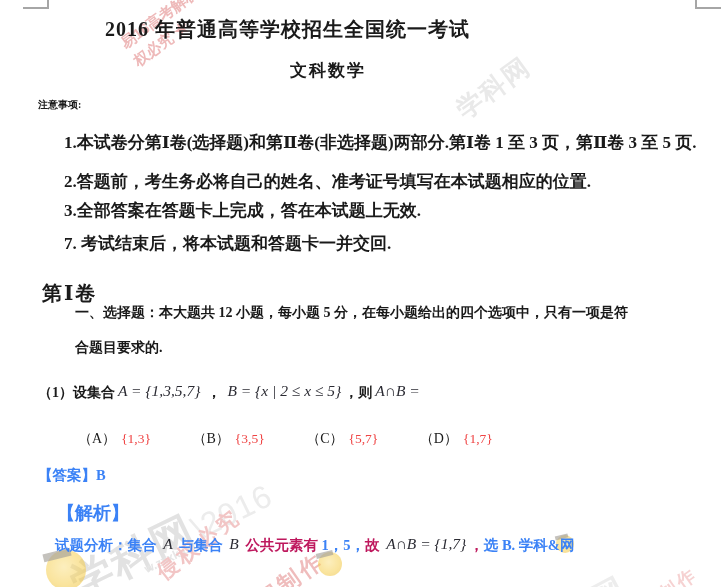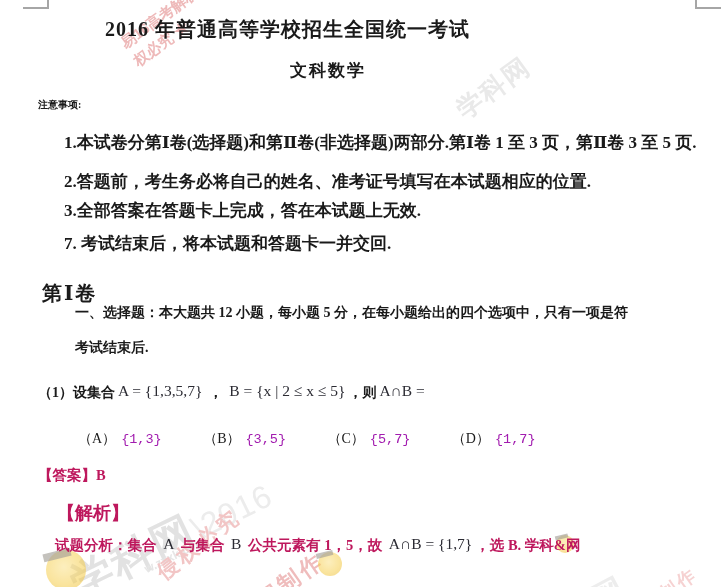--- a/index.html
+++ b/index.html
@@ -54,30 +54,30 @@
   .line{position:absolute;white-space:nowrap;}
   .title{left:0;width:575px;text-align:center;top:16px;font-size:20px;font-weight:bold;letter-spacing:1px;}
   .subtitle{left:0;width:656px;text-align:center;top:59px;font-size:17px;font-weight:600;letter-spacing:2px;}
   .notice-head{left:38px;top:98px;font-size:10px;font-weight:bold;}
   .notice-item{left:64px;font-size:17px;font-weight:600;}
   .n0{top:131px;} .n1{top:170px;} .n2{top:199px;} .n3{top:232px;}
   .section-head{left:42px;top:255px;font-size:20px;font-weight:bold;letter-spacing:2px;margin-top:25px;}
   .instr{left:75px;font-size:14px;font-weight:bold;}
   .i0{top:304px;} .i1{top:339px;}
   .question{left:38px;top:383px;font-size:14px;font-weight:600;}
-  .math{font-family:"Liberation Serif","DejaVu Serif",serif;
+  .math{font-family:"Liberation Serif","DejaVu Serif",serif;font-style:italic;
         font-weight:normal;font-size:15.5px;color:#2b2b33;position:relative;top:-1px;padding:0 3px;}
   .options{left:78px;top:430px;font-size:14px;font-weight:500;}
   .option{margin-right:38px;}
   .opt-label{margin-right:5px;}
-  .opt-value{font-family:Liberation Mono, monospace;font-size:13.5px;color:#a21caf;}
+  .opt-value{font-family:Liberation Serif, serif;font-size:13.5px;color:#ef4444;}
   .answer-line{left:38px;top:466px;font-size:14.5px;font-weight:600;}
   .jiexi{left:57px;top:501px;font-size:18px;font-weight:600;}
   .analysis{left:55px;top:536px;font-size:14.5px;font-weight:600;}
-  .r{color:#be185d;}
+  .r{color:#3b82f6;}
   .d{color:#be185d;margin-top:44px;}
   .m{color:#2b2b33;}
   .ans-serif{font-family:"Liberation Serif","DejaVu Serif",serif;font-weight:bold;}
 </style>
 </head>
 <body>
 
 <div class="page">
 
   <div class="wm wm-tl">
@@ -105,21 +105,21 @@
     <div class="line subtitle">文科数学</div>
 
     <div class="line notice-head">注意事项:</div>
     <div class="line notice-item n0">1.本试卷分第Ⅰ卷(选择题)和第Ⅱ卷(非选择题)两部分.第Ⅰ卷 1 至 3 页，第Ⅱ卷 3 至 5 页.</div>
     <div class="line notice-item n1">2.答题前，考生务必将自己的姓名、准考证号填写在本试题相应的位置.</div>
     <div class="line notice-item n2">3.全部答案在答题卡上完成，答在本试题上无效.</div>
     <div class="line notice-item n3">7. 考试结束后，将本试题和答题卡一并交回.</div>
 
     <div class="line section-head">第Ⅰ卷</div>
     <div class="line instr i0">一、选择题：本大题共 12 小题，每小题 5 分，在每小题给出的四个选项中，只有一项是符</div>
-    <div class="line instr i1">考试结束后.</div>
+    <div class="line instr i1">合题目要求的.</div>
 
     <div class="line question">
       <span>（1）设集合</span><span class="math">A = {1,3,5,7}</span><span> ， </span><span class="math">B = {x | 2 ≤ x ≤ 5}</span><span>，则</span><span class="math">A∩B =</span>
     </div>
 
     <div class="line options">
       <span class="option"><span class="opt-label">（A）</span><span class="opt-value">{1,3}</span></span>
       <span class="option"><span class="opt-label">（B）</span><span class="opt-value">{3,5}</span></span>
       <span class="option"><span class="opt-label">（C）</span><span class="opt-value">{5,7}</span></span>
       <span class="option"><span class="opt-label">（D）</span><span class="opt-value">{1,7}</span></span>

